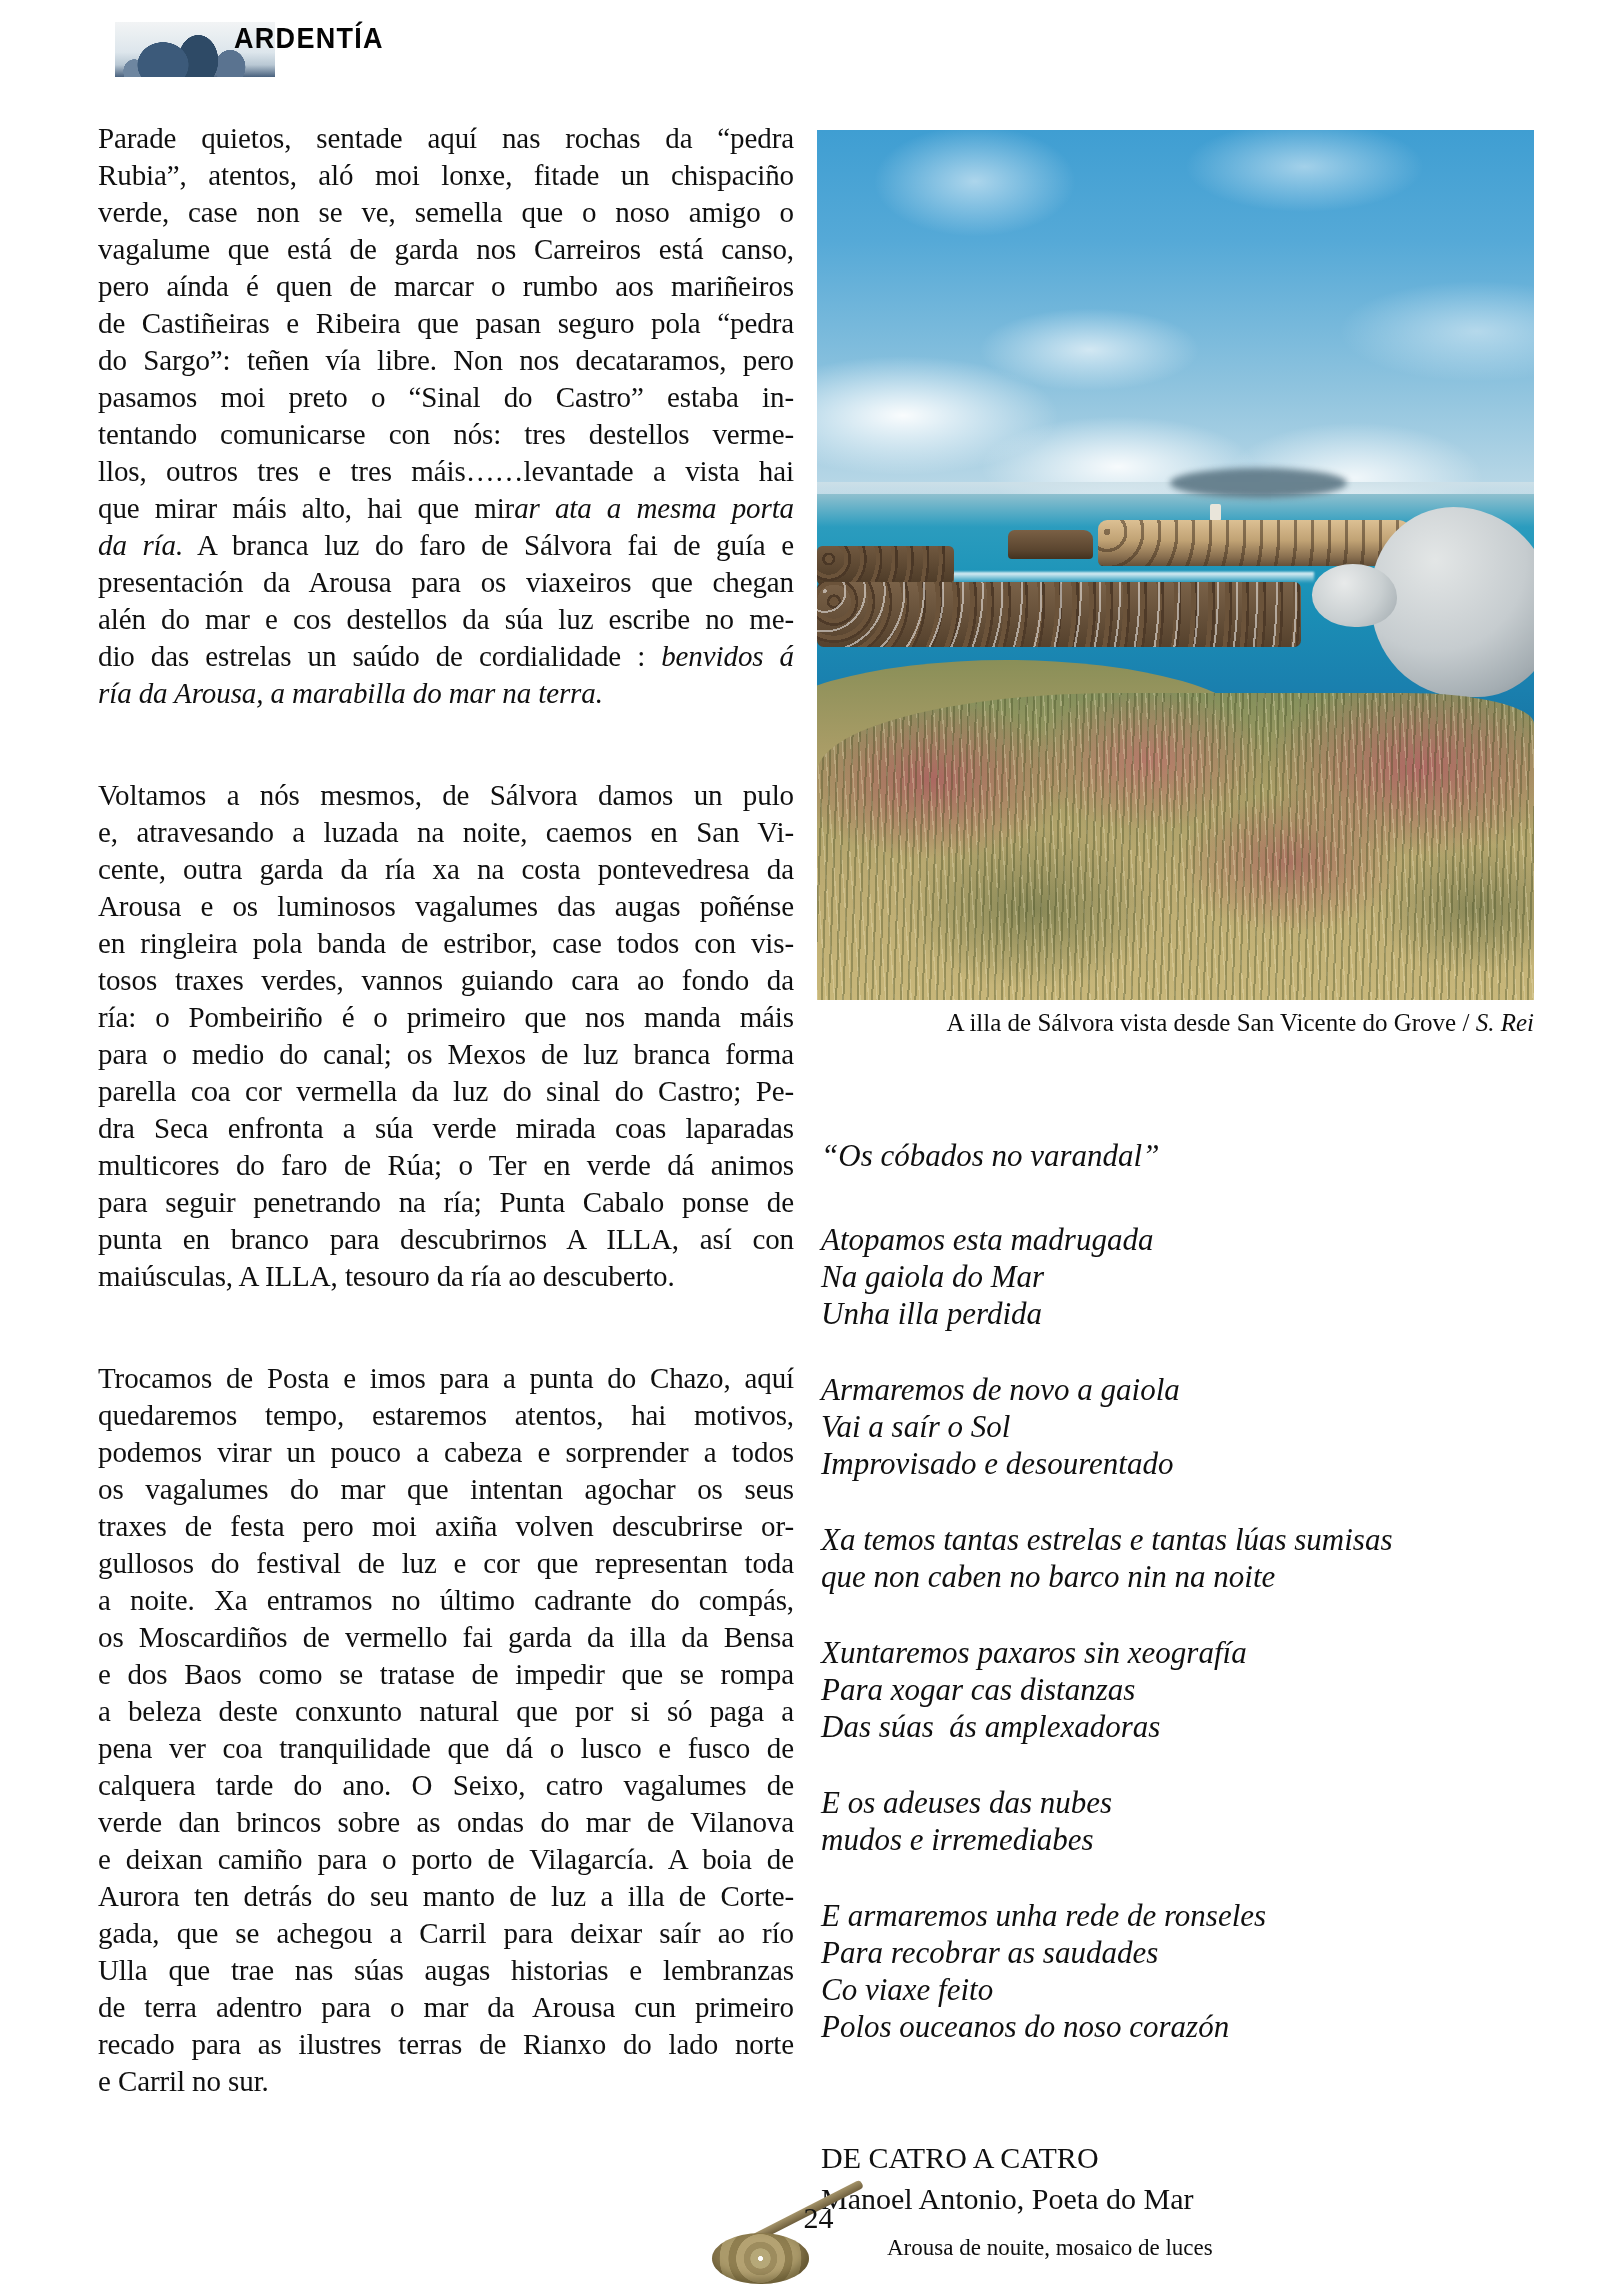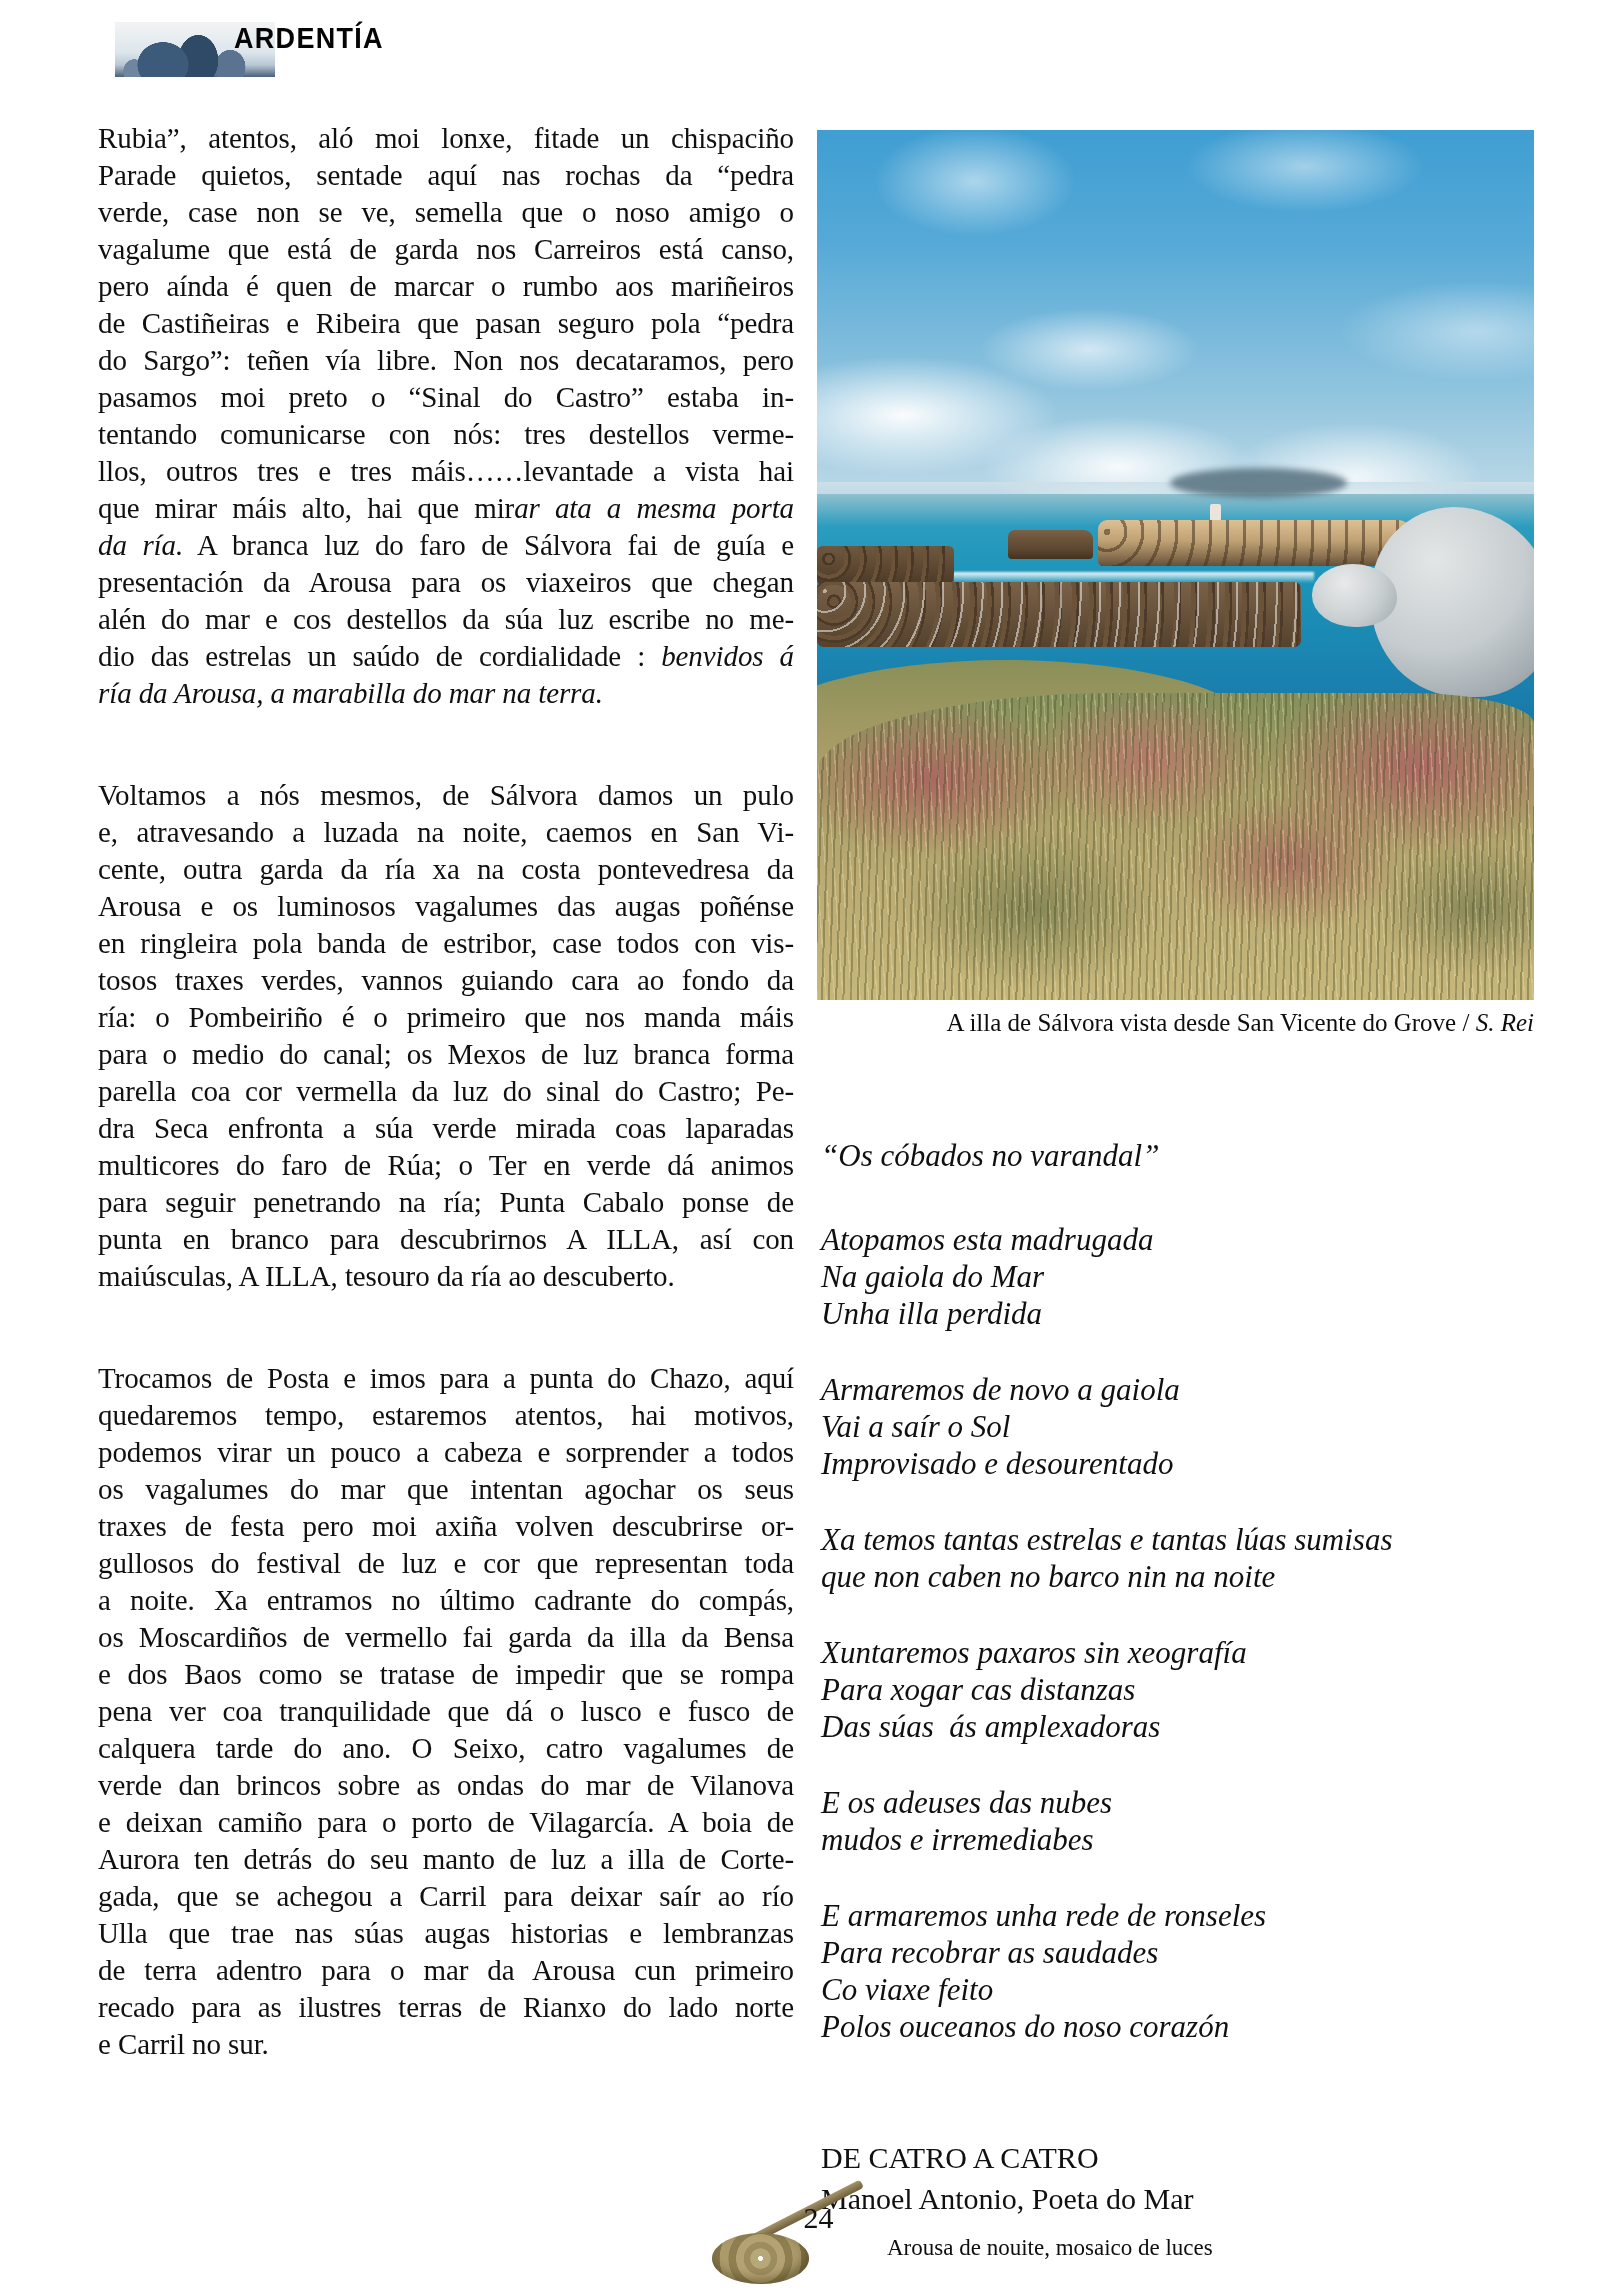--- a/index.html
+++ b/index.html
@@ -187,22 +187,22 @@
   }
 </style>
 </head>
 <body>
 
 <div class="header-logo"></div>
 <div class="magazine-title">ARDENTÍA</div>
 
 <div class="col-left">
     <div class="para">
+      <div class="tline"><span>Parade quietos, sentade aquí nas rochas da “pedra</span></div>
       <div class="tline"><span>Rubia”, atentos, aló moi lonxe, fitade un chispaciño</span></div>
-      <div class="tline"><span>Parade quietos, sentade aquí nas rochas da “pedra</span></div>
       <div class="tline"><span>verde, case non se ve, semella que o noso amigo o</span></div>
       <div class="tline"><span>vagalume que está de garda nos Carreiros está canso,</span></div>
       <div class="tline"><span>pero aínda é quen de marcar o rumbo aos mariñeiros</span></div>
       <div class="tline"><span>de Castiñeiras e Ribeira que pasan seguro pola “pedra</span></div>
       <div class="tline"><span>do Sargo”: teñen vía libre. Non nos decataramos, pero</span></div>
       <div class="tline"><span>pasamos moi preto o “Sinal do Castro”  estaba  in-</span></div>
       <div class="tline"><span>tentando comunicarse con nós: tres destellos verme-</span></div>
       <div class="tline"><span>llos, outros tres e tres máis……levantade a vista hai</span></div>
       <div class="tline"><span>que mirar máis alto, hai que mir</span><span class="it">ar ata a mesma porta</span></div>
       <div class="tline"><span class="it">da ría.</span><span> A branca luz do faro de Sálvora fai de guía e</span></div>
@@ -230,20 +230,21 @@
     <div class="para">
       <div class="tline"><span>Trocamos de Posta e imos para a punta do Chazo, aquí</span></div>
       <div class="tline"><span>quedaremos tempo, estaremos atentos, hai motivos,</span></div>
       <div class="tline"><span>podemos virar un pouco a cabeza e sorprender a todos</span></div>
       <div class="tline"><span>os vagalumes do mar que intentan agochar os seus</span></div>
       <div class="tline"><span>traxes de festa pero moi axiña volven descubrirse or-</span></div>
       <div class="tline"><span>gullosos do festival de luz e cor que representan toda</span></div>
       <div class="tline"><span>a noite. Xa entramos no último cadrante do compás,</span></div>
       <div class="tline"><span>os Moscardiños de vermello fai garda da illa da Bensa</span></div>
       <div class="tline"><span>e dos Baos como se tratase de impedir que se rompa</span></div>
+      <div class="tline"><span>a beleza deste conxunto natural que por si só paga a</span></div>
       <div class="tline"><span>pena ver coa tranquilidade que dá o lusco e fusco de</span></div>
       <div class="tline"><span>calquera tarde do ano. O Seixo, catro vagalumes de</span></div>
       <div class="tline"><span>verde dan brincos sobre as ondas do mar de Vilanova</span></div>
       <div class="tline"><span>e deixan camiño para o porto de Vilagarcía. A boia de</span></div>
       <div class="tline"><span>Aurora ten detrás do seu manto de luz a illa de Corte-</span></div>
       <div class="tline"><span>gada, que se achegou a Carril para deixar saír ao río</span></div>
       <div class="tline"><span>Ulla  que trae nas súas augas historias e lembranzas</span></div>
       <div class="tline"><span>de terra adentro para o mar da Arousa cun primeiro</span></div>
       <div class="tline"><span>recado para as ilustres terras de Rianxo do lado norte</span></div>
       <div class="tline lastline"><span>e Carril no sur.</span></div>

